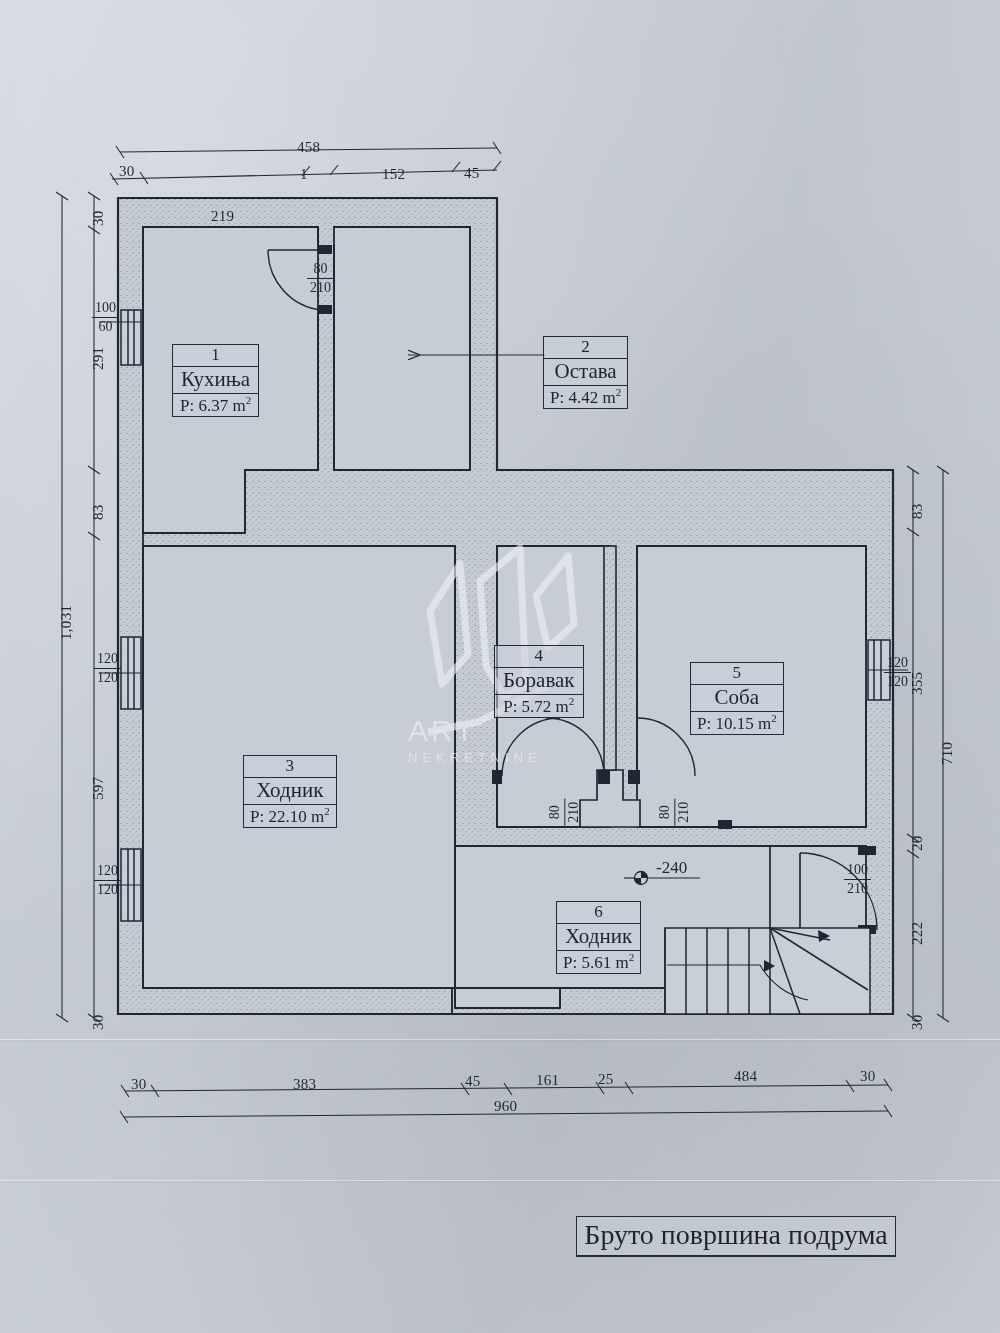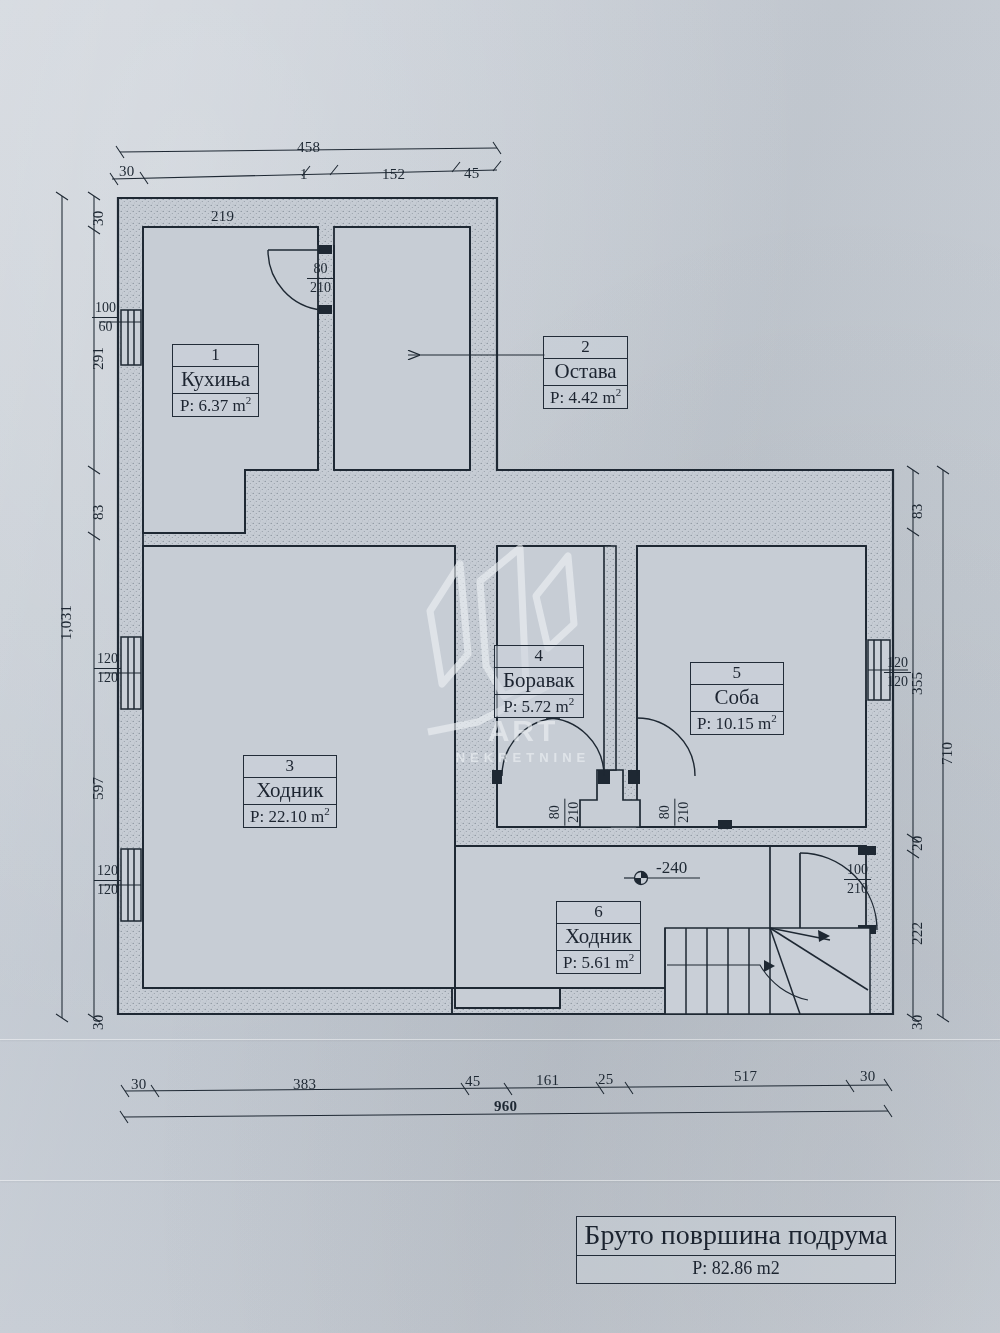--- a/index.html
+++ b/index.html
@@ -124,24 +124,23 @@
   #watermark {
     position: absolute;
     left: 408px; top: 536px;
     width: 230px; height: 250px;
     pointer-events: none;
     opacity: 0.62;
   }
   #watermark .wm-text {
     position: absolute;
     left: 0; width: 230px;
-    text-align: center;
+    text-align: left;
     color: #eef2f5;
     font-family: "Liberation Sans", sans-serif;
-    font-weight: bold;
   }
   #wm-art { top: 178px; font-size: 30px; letter-spacing: 3px; }
   #wm-nek { top: 214px; font-size: 13px; letter-spacing: 5px; }
 </style>
 </head>
 <body>
 
 <div id="paper"></div>
 <div class="crease" style="top:1039px"></div>
 <div class="crease" style="top:1180px"></div>
@@ -335,23 +334,23 @@
 <div class="dim" style="left:211px; top:160px;margin-top:48px;">219</div>
 <div class="dim" style="left:300px; top:166px;">1</div>
 <div class="dim" style="left:382px; top:166px;">152</div>
 <div class="dim" style="left:464px; top:165px;">45</div>
 
 <div class="dim" style="left:131px; top:1076px;">30</div>
 <div class="dim" style="left:293px; top:1076px;">383</div>
 <div class="dim" style="left:465px; top:1073px;">45</div>
 <div class="dim" style="left:536px; top:1072px;">161</div>
 <div class="dim" style="left:598px; top:1071px;text-align:center;">25</div>
-<div class="dim" style="left:734px; top:1068px;">517</div>
+<div class="dim" style="left:734px; top:1068px;">484</div>
 <div class="dim" style="left:860px; top:1068px;">30</div>
-<div class="dim" style="left:494px; top:1098px;font-weight:bold;">960</div>
+<div class="dim" style="left:494px; top:1098px;">960</div>
 
 <div class="dim vert" style="left:58px; top:640px;">1,031</div>
 <div class="dim vert" style="left:90px; top:226px;">30</div>
 <div class="dim vert" style="left:90px; top:370px;">291</div>
 <div class="dim vert" style="left:90px; top:520px;">83</div>
 <div class="dim vert" style="left:90px; top:800px;">597</div>
 <div class="dim vert" style="left:90px; top:1030px;">30</div>
 
 <div class="dim vert" style="left:939px; top:765px;">710</div>
 <div class="dim vert" style="left:909px; top:519px;">83</div>
@@ -439,14 +438,13 @@
 </div>
 
 <div class="room-label" style="left:556px; top:901px;">
   <div class="rl-num">6</div>
   <div class="rl-name">Ходник</div>
   <div class="rl-area"><span>P: 5.61 m</span><span class="sup">2</span></div>
 </div>
 
 <div id="title-block">
   <div class="tb-name">Бруто површина подрума</div>
-  <div class="tb-area"><span>P: 82.86 m</span><span class="sup">2</span></div>
 </div>
 
 </body></html>

